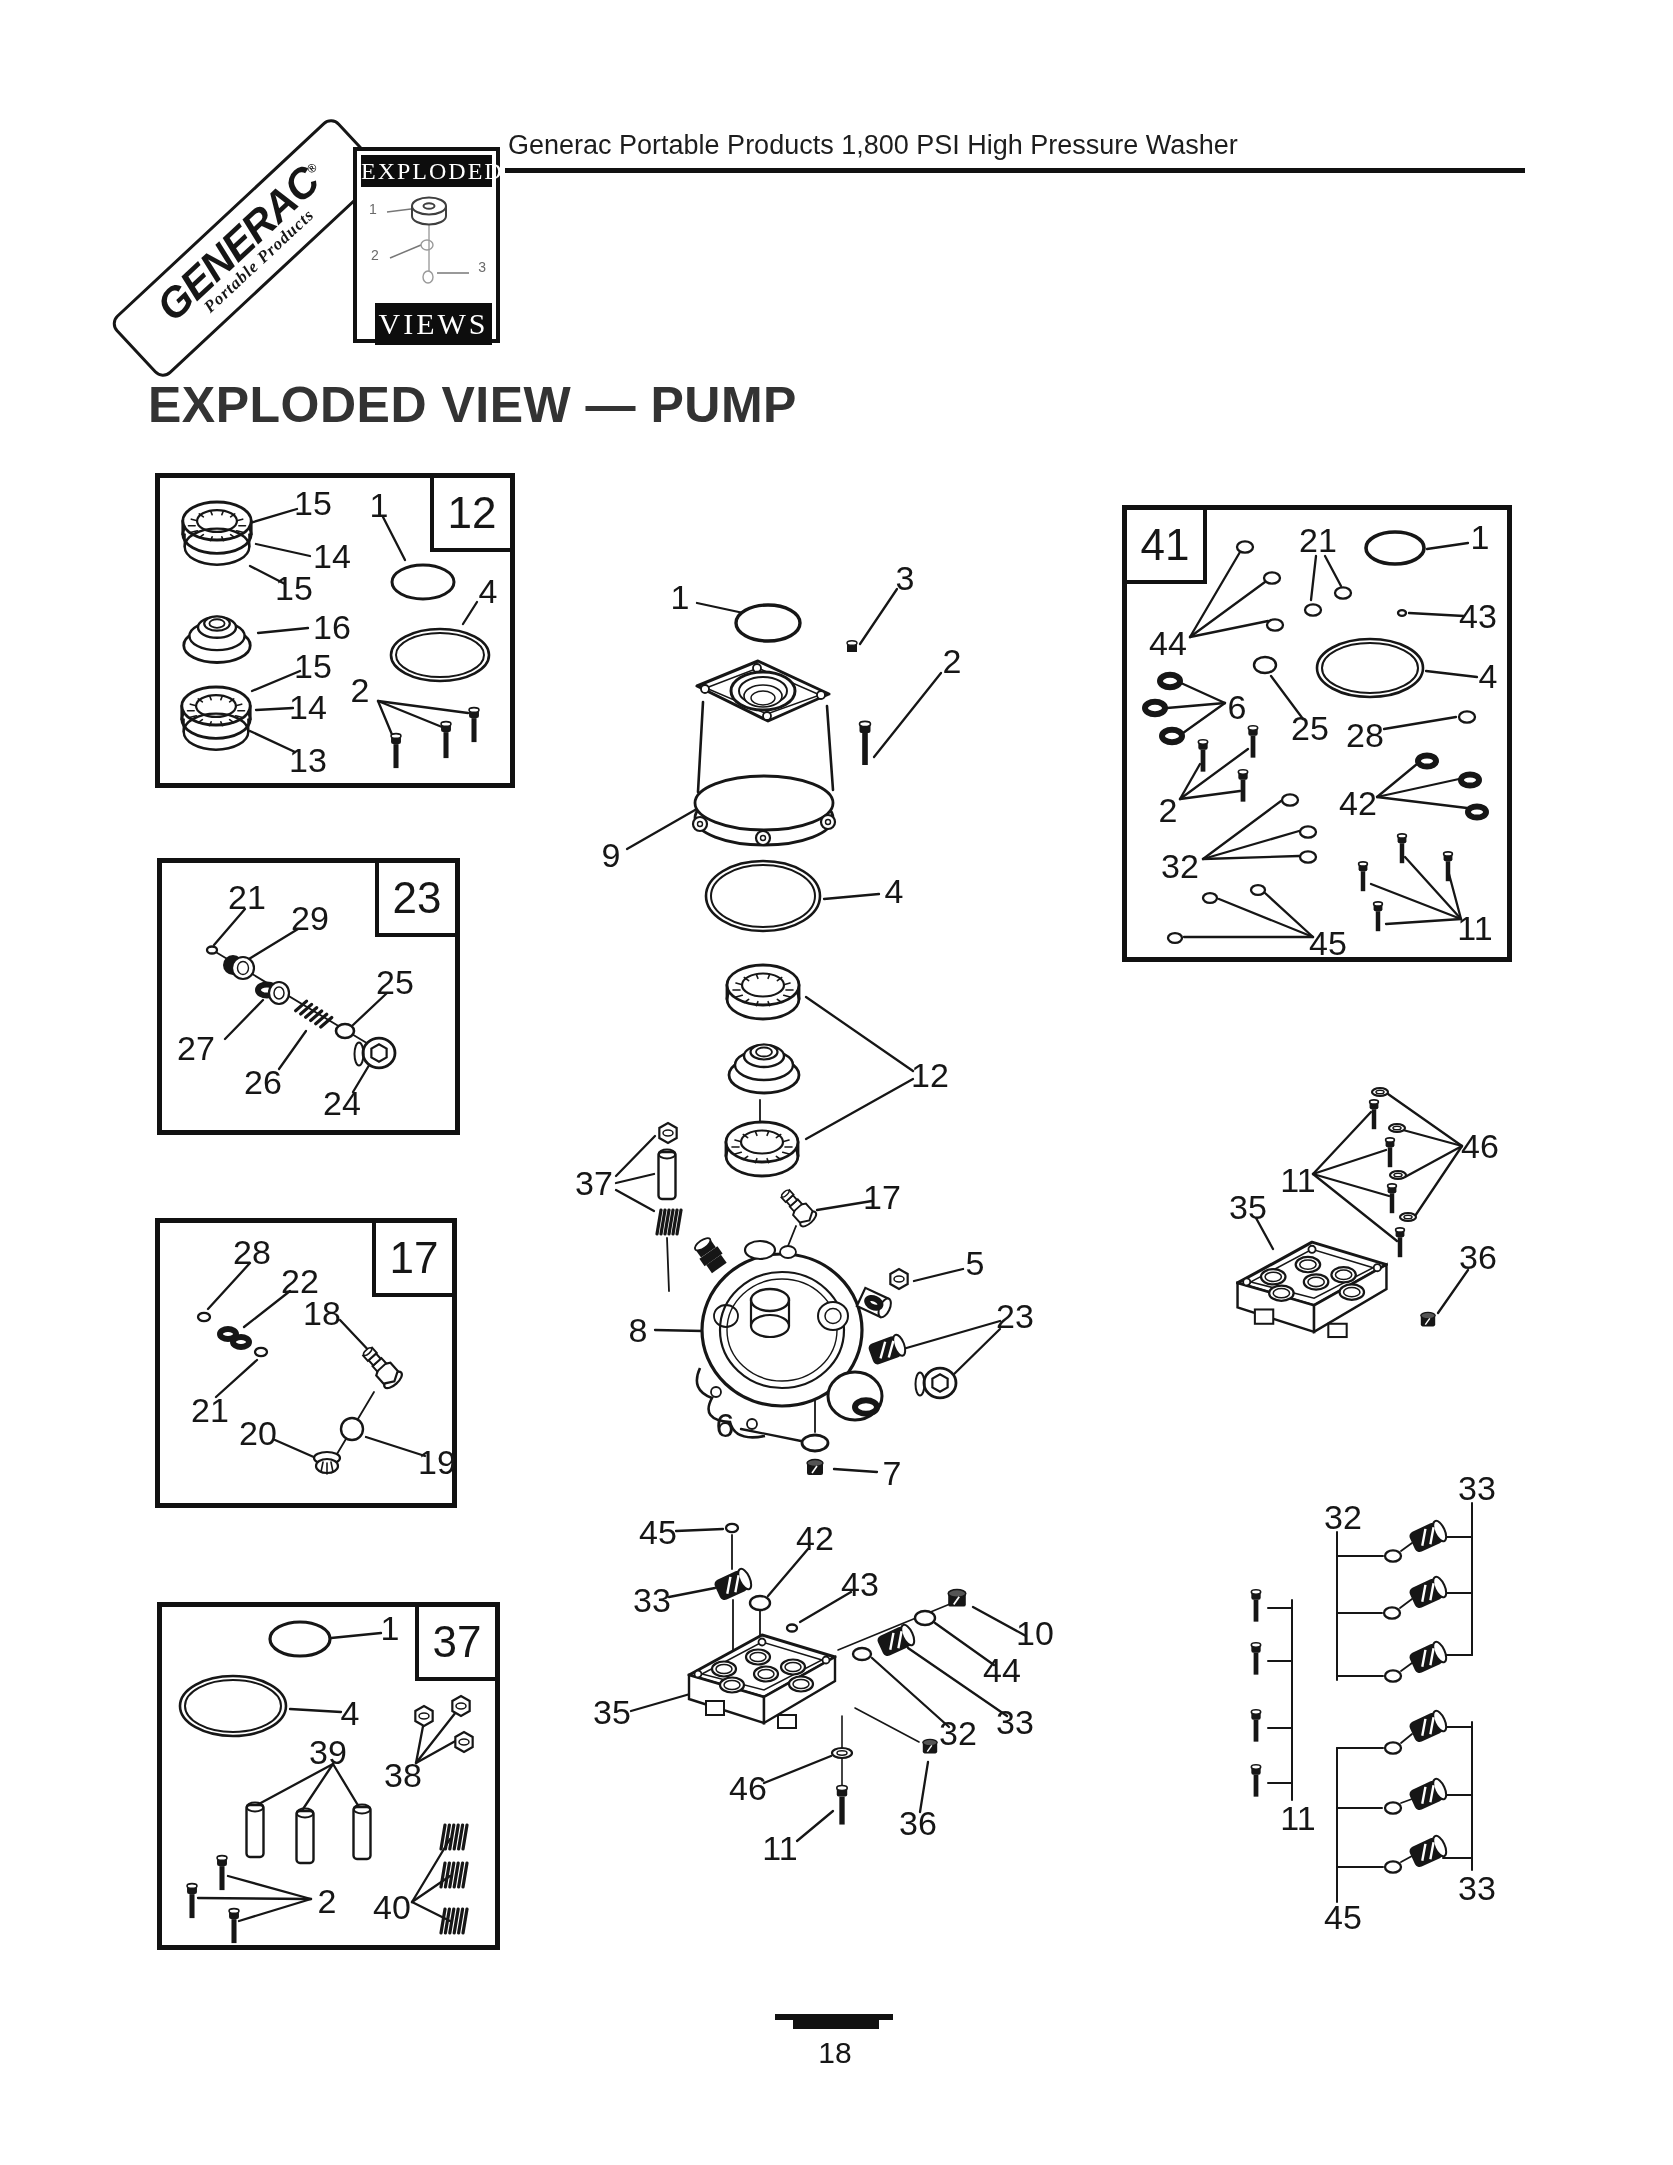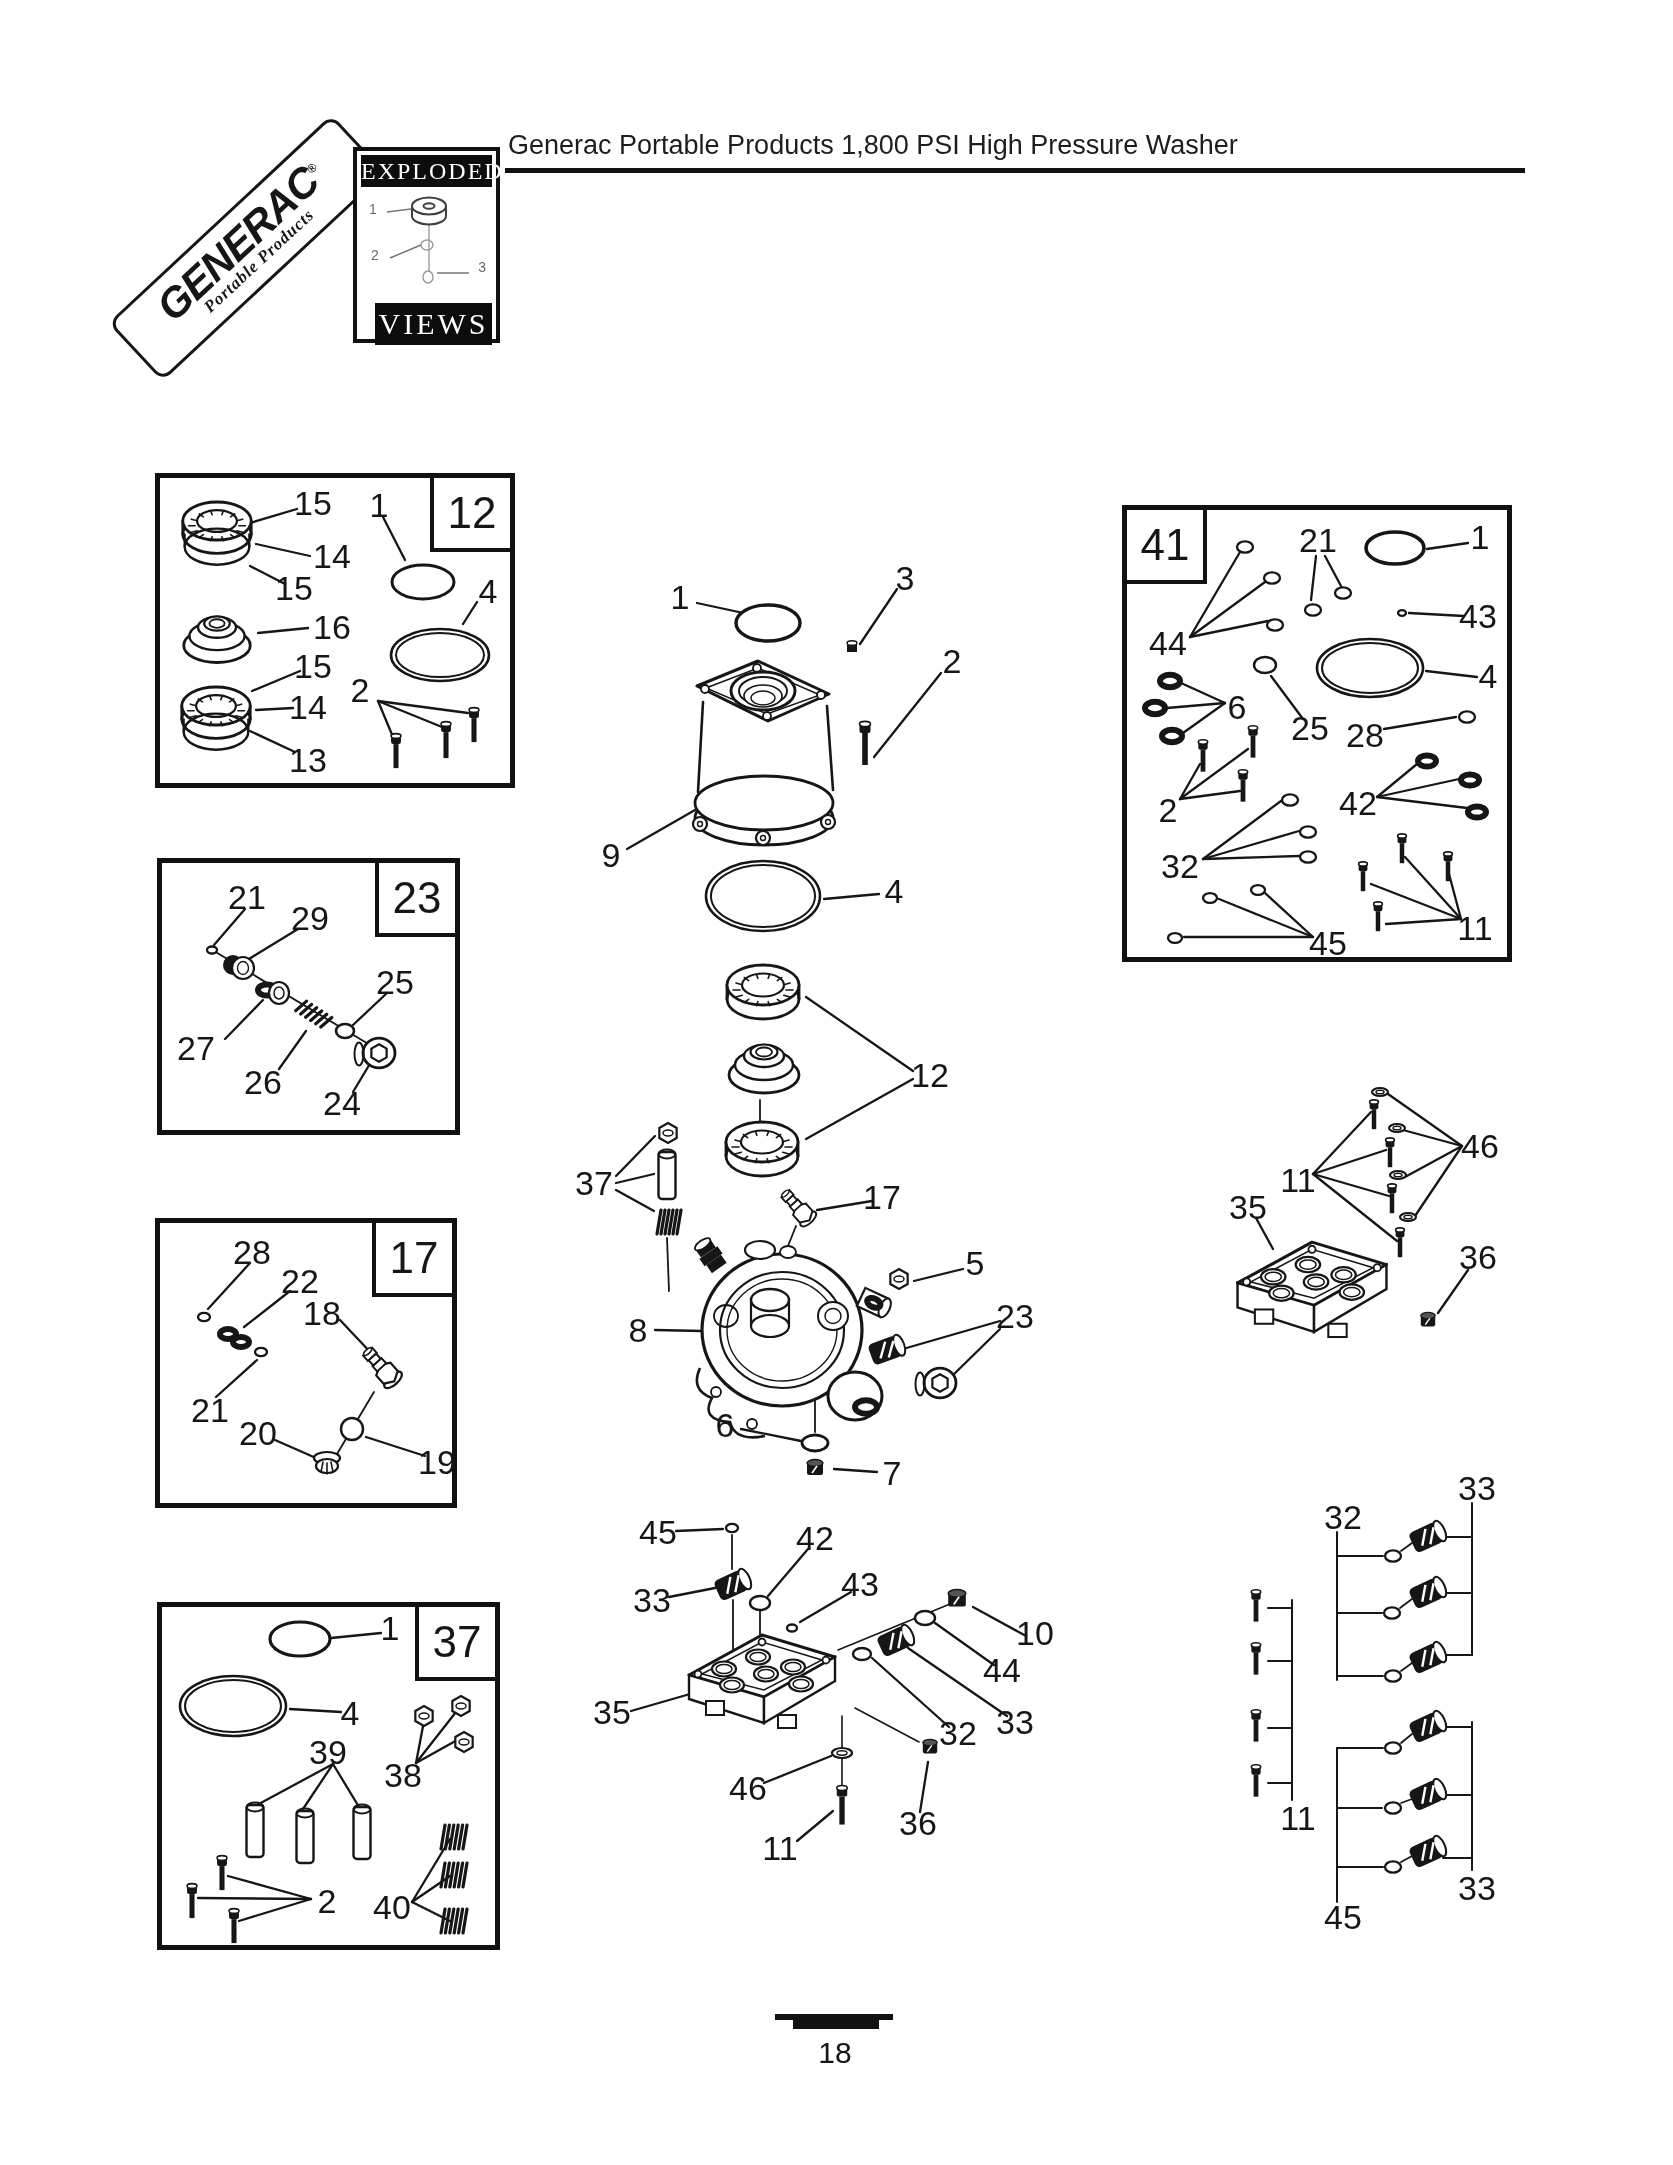--- a/index.html
+++ b/index.html
@@ -76,20 +76,21 @@
       <span class="ev-num" style="left:8px;top:14px">1</span>
       <span class="ev-num" style="left:10px;top:60px">2</span>
       <span class="ev-num" style="right:6px;top:72px">3</span>
     </div>
     <div class="ev-bottom">VIEWS</div>
   </div>
 
   <div class="header-product">Generac Portable Products 1,800 PSI High Pressure Washer</div>
   <div class="header-rule"></div>
 
+  <div class="page-title" style="color: rgb(51, 51, 51);">EXPLODED VIEW — PUMP</div>
 
   <div class="panel" style="left:155px;top:473px;width:360px;height:315px">
     <div class="plabel pr">
         <span>12</span>
       </div>
   </div>
   <div class="panel" style="left:157px;top:858px;width:303px;height:277px">
     <div class="plabel pr">
         <span>23</span>
       </div>

